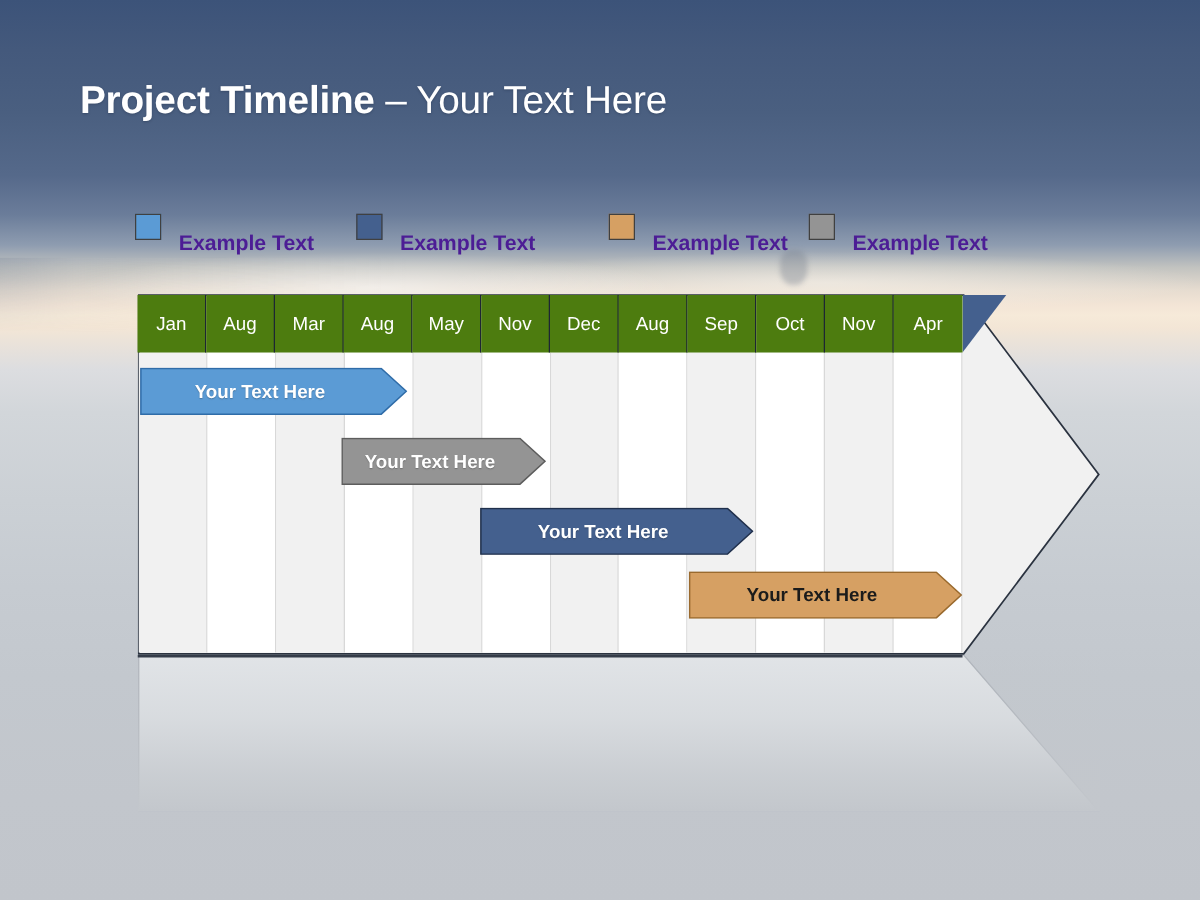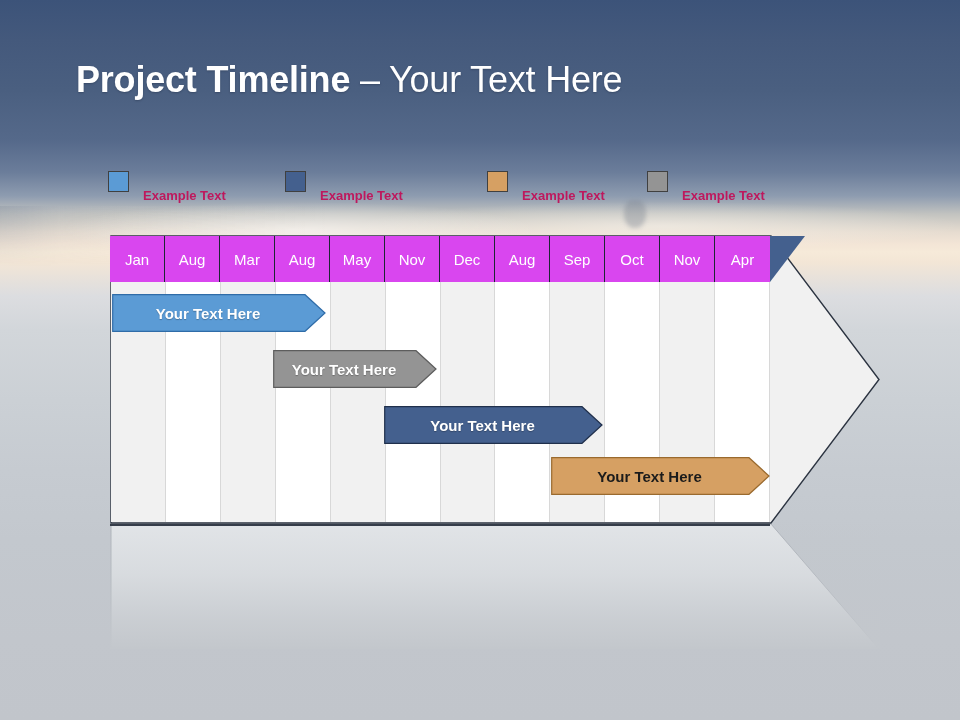--- a/index.html
+++ b/index.html
@@ -85,23 +85,23 @@
     width: 22px;
     height: 28px;
     border-radius: 40% 40% 45% 45%;
     background: rgba(120,128,142,0.38);
     filter: blur(2px);
   }
 
   
   .title {
     position: absolute;
-    left: 76px;
+    left: 64px;
     top: 58px;
-    font-size: 36px;
+    font-size: 31px;
     line-height: 44px;
     color: #ffffff;
     letter-spacing: -0.2px;
     white-space: nowrap;
     text-shadow: 0 1px 2px rgba(20,30,50,0.30);
   }
   .title .t-strong { font-weight: bold; }
   .title .t-light  { font-weight: normal; }
 
   
@@ -125,23 +125,23 @@
   .legend-item.li3 { left: 539px; }
   .legend-swatch {
     width: 21px;
     height: 21px;
     border: 1px solid #404040;
     box-sizing: border-box;
     flex: 0 0 auto;
   }
   .legend-label {
     margin-left: 14px;
-    font-size: 13px;
+    font-size: 17px;
     font-weight: bold;
-    color: #be185d;
+    color: #4c1d95;
     white-space: nowrap;
     margin-top: 28px;
   }
 
   
   #chart {
     position: absolute;
     left: 110px;
     top: 235px;
     width: 770px;
@@ -162,21 +162,21 @@
     left: 0;
     top: 1px;
     height: 46px;
     width: 712px;
     display: flex;
   }
   .month-cell {
     width: 55px;
     height: 46px;
     box-sizing: border-box;
-    background: #d946ef;
+    background: #4d7c0f;
     border-right: 1px solid #1d2633;
     color: #ffffff;
     font-size: 15px;
     display: flex;
     align-items: center;
     justify-content: center;
     text-align: right;
   }
   .month-cell:last-child { border-right: none; }
 

